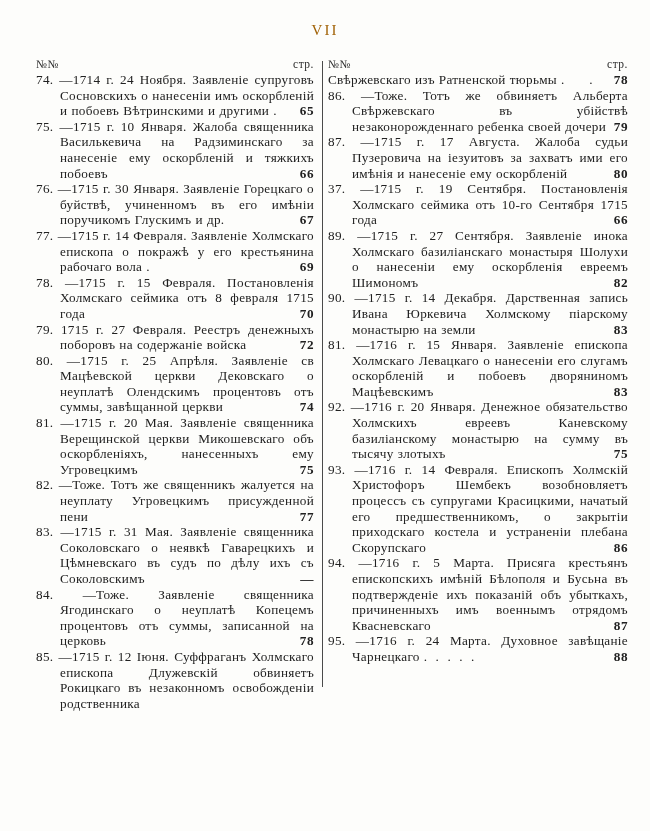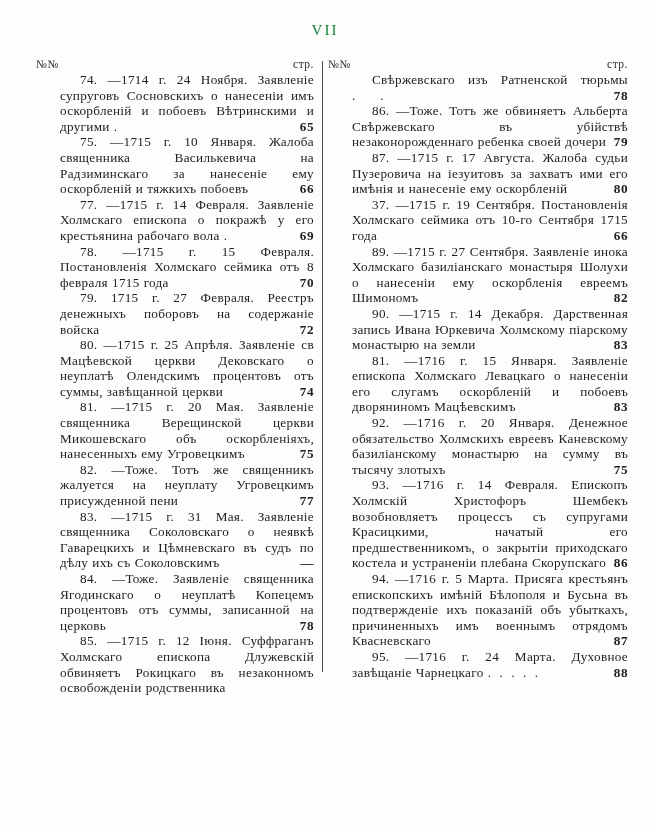--- a/index.html
+++ b/index.html
@@ -17,21 +17,21 @@
     overflow: hidden;
   }
   .folio {
     position: absolute;
     top: 22px;
     left: 0;
     right: 0;
     text-align: center;
     font-size: 15px;
     letter-spacing: 2px;
-    color: #15803d;
+    color: #a16207;
   }
   .columns {
     position: absolute;
     top: 53px;
     left: 36px;
     display: flex;
     align-items: stretch;
   }
   .col {
     text-align: justify;
@@ -57,21 +57,21 @@
   .entry {
     font-size: 13.2px;
     line-height: 15.6px;
     letter-spacing: 0.3px;
     padding-left: 24px;
     text-indent: -24px;
     text-align: justify;
     hyphens: auto;
     word-spacing: 0.5px;
   }
-  .entry .num { white-space: nowrap; margin-left: 44px; }
+  .entry .num { white-space: nowrap; }
   .entry .pg {
     float: right;
     text-indent: 0;
     padding-left: 7px;
     letter-spacing: 0.5px;
     font-weight: bold;
   }
 </style>
 </head>
 <body>
@@ -83,20 +83,21 @@
   <div class="columns">
 
     <section class="col col-left">
       <header class="col-head">
         <span class="nos">№№</span>
         <span class="str">стр.</span>
       </header>
       <div class="entries">
           <div class="entry"><span class="num">74.</span> <span class="txt">—1714 г. 24 Ноября. Заявленіе супруговъ Сосновскихъ о нанесеніи имъ оскорбленій и побоевъ Вѣтринскими и другими .</span><span class="pg">65</span></div>
           <div class="entry"><span class="num">75.</span> <span class="txt">—1715 г. 10 Января. Жалоба священника Василькевича на Радзиминскаго за нанесеніе ему оскорбленій и тяжкихъ побоевъ</span><span class="pg">66</span></div>
+          <div class="entry"><span class="num">76.</span> <span class="txt">—1715 г. 30 Января. Заявленіе Горецкаго о буйствѣ, учиненномъ въ его имѣніи поручикомъ Глускимъ и др.</span><span class="pg">67</span></div>
           <div class="entry"><span class="num">77.</span> <span class="txt">—1715 г. 14 Февраля. Заявленіе Холмскаго епископа о покражѣ у его крестьянина рабочаго вола .</span><span class="pg">69</span></div>
           <div class="entry"><span class="num">78.</span> <span class="txt">—1715 г. 15 Февраля. Постановленія Холмскаго сеймика отъ 8 февраля 1715 года</span><span class="pg">70</span></div>
           <div class="entry"><span class="num">79.</span> <span class="txt">1715 г. 27 Февраля. Реестръ денежныхъ поборовъ на содержаніе войска</span><span class="pg">72</span></div>
           <div class="entry"><span class="num">80.</span> <span class="txt">—1715 г. 25 Апрѣля. Заявленіе св Мацѣевской церкви Дековскаго о неуплатѣ Олендскимъ процентовъ отъ суммы, завѣщанной церкви</span><span class="pg">74</span></div>
           <div class="entry"><span class="num">81.</span> <span class="txt">—1715 г. 20 Мая. Заявленіе священника Верещинской церкви Микошевскаго объ оскорбленіяхъ, нанесенныхъ ему Угровецкимъ</span><span class="pg">75</span></div>
           <div class="entry"><span class="num">82.</span> <span class="txt">—Тоже. Тотъ же священникъ жалуется на неуплату Угровецкимъ присужденной пени</span><span class="pg">77</span></div>
           <div class="entry"><span class="num">83.</span> <span class="txt">—1715 г. 31 Мая. Заявленіе священника Соколовскаго о неявкѣ Гаварецкихъ и Цѣмневскаго въ судъ по дѣлу ихъ съ Соколовскимъ</span><span class="pg">—</span></div>
           <div class="entry"><span class="num">84.</span> <span class="txt">—Тоже. Заявленіе священника Ягодинскаго о неуплатѣ Копецемъ процентовъ отъ суммы, записанной на церковь</span><span class="pg">78</span></div>
           <div class="entry"><span class="num">85.</span> <span class="txt">—1715 г. 12 Іюня. Суффраганъ Холмскаго епископа Длужевскій обвиняетъ Рокицкаго въ незаконномъ освобожденіи родственника</span></div>
         </div>

